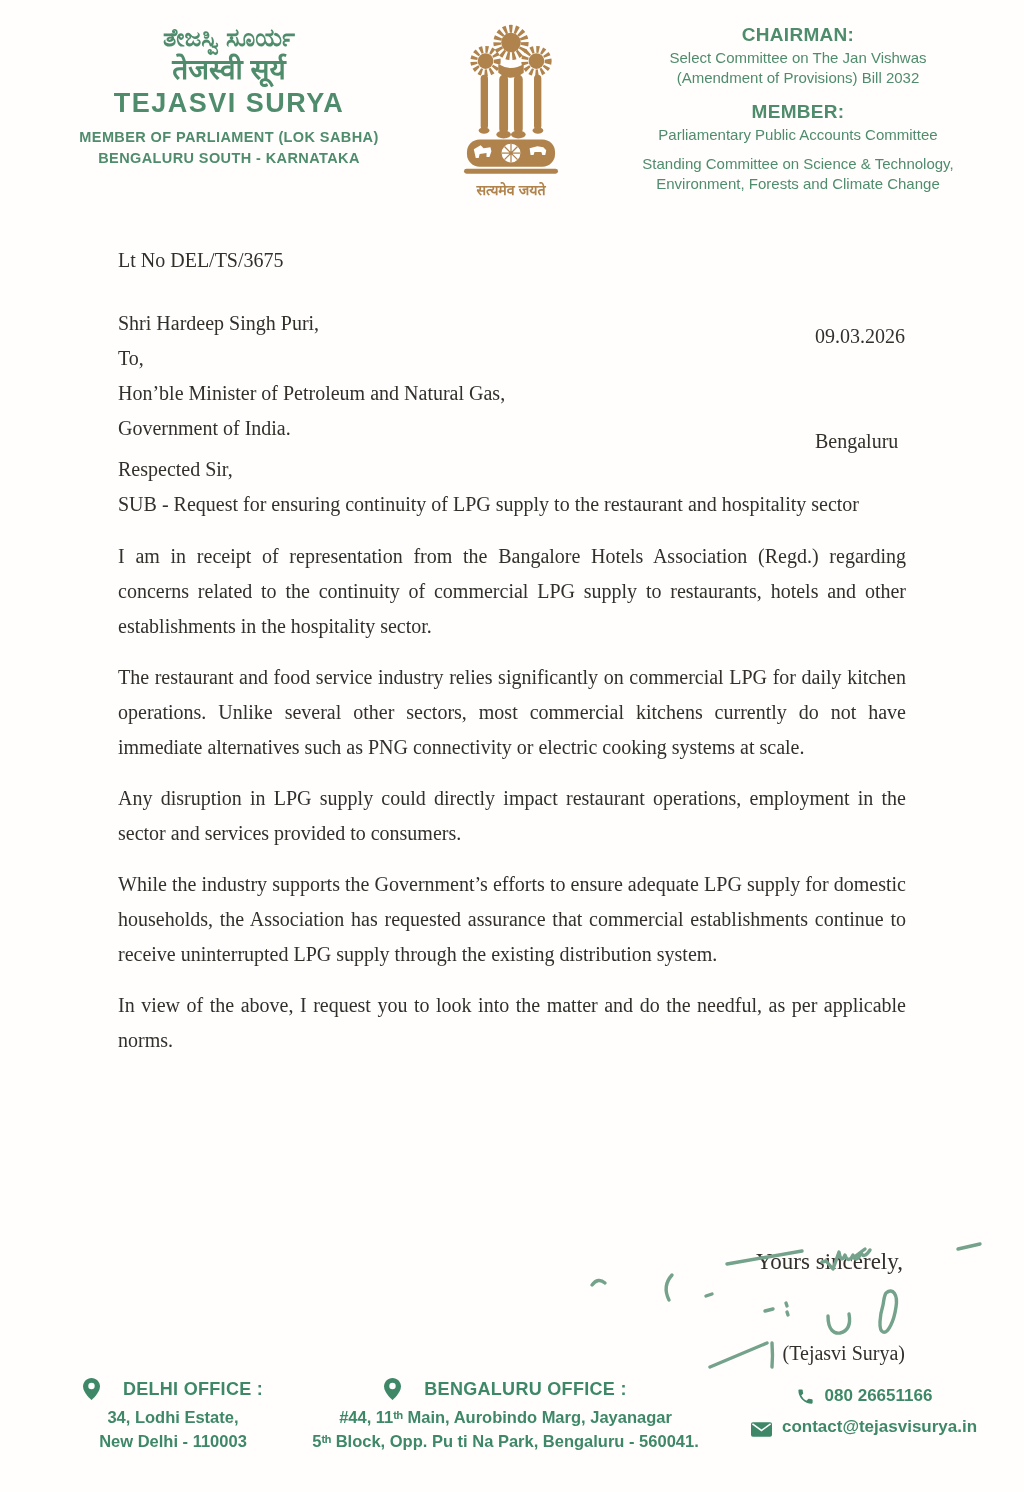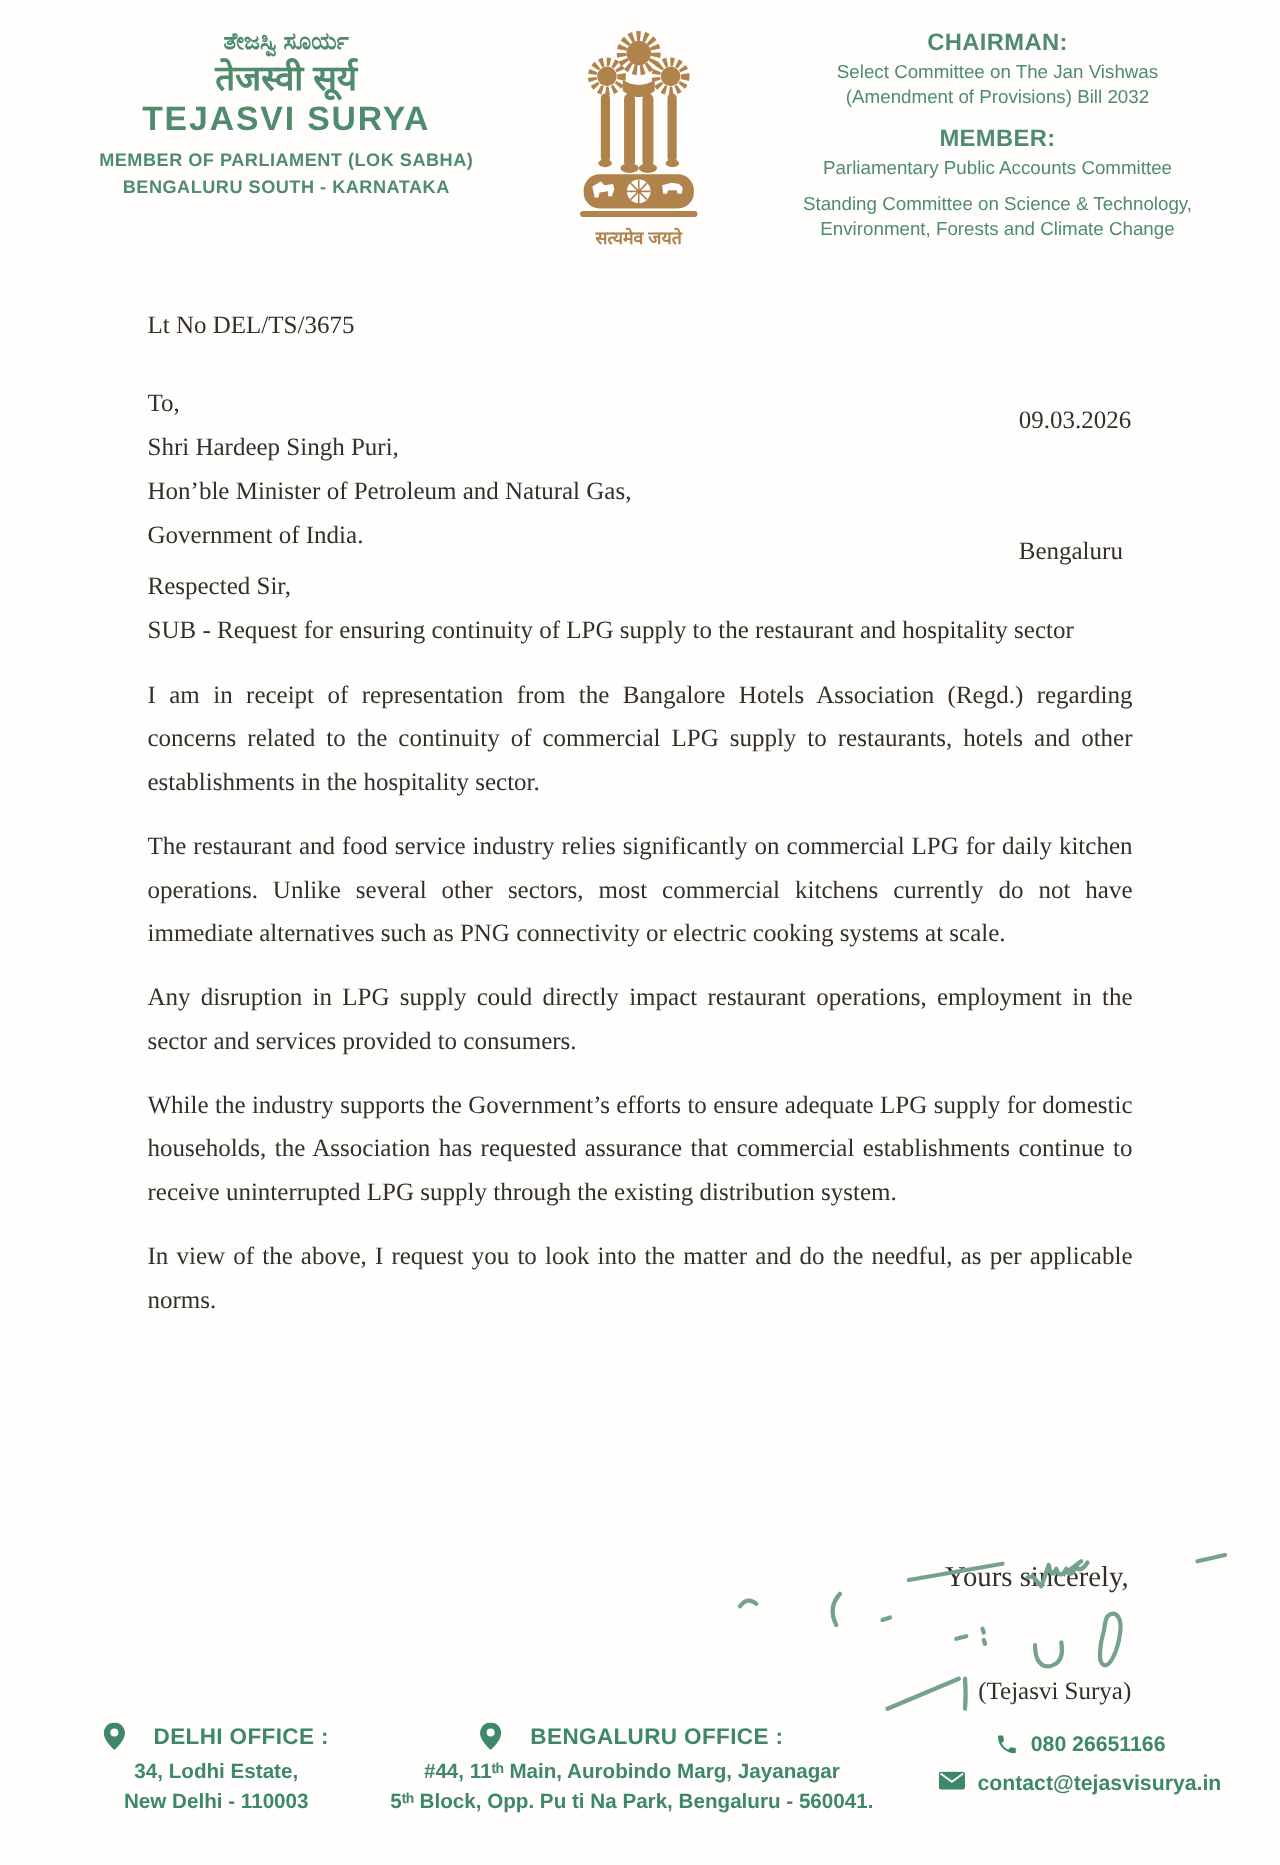--- a/index.html
+++ b/index.html
@@ -21,21 +21,21 @@
     overflow:hidden;
   }
   
   .lh{
     position:absolute;top:16px;left:0;right:0;
     display:flex;justify-content:space-between;align-items:flex-start;
     padding:0 26px 0 34px;
     font-family:"Liberation Sans", sans-serif;
   }
   .lh-left{width:390px;text-align:center;color:var(--green);padding-top:6px;}
-  .lh-left .kn{font-size:19px;font-weight:bold;line-height:1.25;}
+  .lh-left .kn{font-size:25px;font-weight:bold;line-height:1.25;}
   .lh-left .hi{font-size:28px;font-weight:bold;line-height:1.2;}
   .lh-left .en{font-size:27px;font-weight:bold;letter-spacing:1.5px;line-height:1.25;margin-bottom:6px;}
   .lh-left .sub{font-size:14.5px;font-weight:bold;letter-spacing:.4px;line-height:21px;}
   .lh-emblem{width:120px;display:flex;justify-content:center;padding-top:2px;}
   .lh-right{width:400px;text-align:center;color:var(--green);padding-top:8px;}
   .lh-right .role{font-size:19px;font-weight:bold;letter-spacing:.3px;margin-bottom:2px;}
   .lh-right .role2{margin-top:13px;}
   .lh-right .line{font-size:15px;font-weight:500;line-height:20px;}
   .lh-right .line.gap{margin-top:9px;}
   
@@ -51,21 +51,21 @@
   .signatory{position:absolute;top:1342px;right:119px;font-size:20px;}
   .sig-svg{position:absolute;left:560px;top:1215px;width:464px;height:170px;pointer-events:none;}
   
   .footer{position:absolute;top:1378px;left:0;right:0;height:100px;font-family:"Liberation Sans", sans-serif;color:var(--footer-green);}
   .fcol{position:absolute;text-align:center;}
   .fcol1{left:48px;width:250px;}
   .fcol2{left:298px;width:415px;}
   .fcol3{left:728px;width:272px;padding-top:8px;}
   .fhead{display:flex;align-items:center;justify-content:center;gap:23px;font-size:18px;font-weight:bold;letter-spacing:.3px;margin-bottom:5px;}
   .faddr{font-size:16.5px;font-weight:600;line-height:24px;}
-  .frow{display:flex;align-items:flex-start;justify-content:center;gap:10px;font-size:17px;font-weight:600;margin-bottom:11px;}
+  .frow{display:flex;align-items:flex-end;justify-content:center;gap:10px;font-size:17px;font-weight:600;margin-bottom:11px;}
   .icon{display:inline-flex;flex:0 0 auto;}
 </style>
 </head>
 <body>
 
 <div class="page">
 
   <header class="lh">
     <div class="lh-left">
       <div class="kn">ತೇಜಸ್ವಿ ಸೂರ್ಯ</div>
@@ -131,22 +131,22 @@
 
   <div class="ref-row">
     <span class="ref">Lt No DEL/TS/3675</span>
     <span class="date-block">
       <span>09.03.2026</span>
       <span>Bengaluru</span>
     </span>
   </div>
 
   <div class="recipient">
+    <div>Shri Hardeep Singh Puri,</div>
     <div>To,</div>
-    <div>Shri Hardeep Singh Puri,</div>
     <div>Hon’ble Minister of Petroleum and Natural Gas,</div>
     <div>Government of India.</div>
   </div>
 
   <div class="salute-block">
     <div>Respected Sir,</div>
     <div>SUB - Request for ensuring continuity of LPG supply to the restaurant and hospitality sector</div>
   </div>
 
   <div class="paras">

